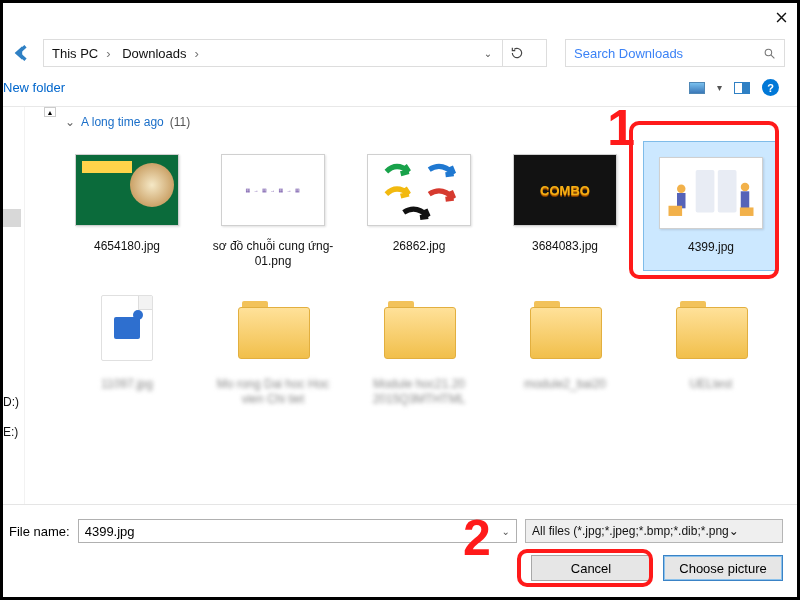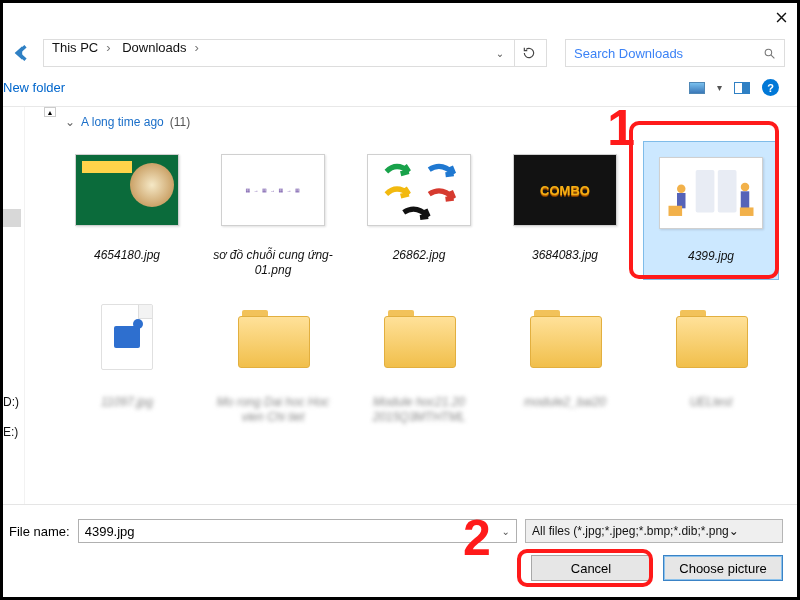--- a/index.html
+++ b/index.html
@@ -6,21 +6,21 @@
   html, body { width: 800px; height: 600px; overflow: hidden; }
   .window { width: 800px; height: 600px; border: 3px solid #000; background: #fff; display: flex; flex-direction: column; position: relative; }
 
   .titlebar { height: 30px; display: flex; justify-content: flex-end; align-items: center; padding-right: 10px; }
   .titlebar svg { width: 11px; height: 11px; }
 
   .addr-row { display: flex; align-items: center; gap: 10px; padding: 6px 12px 10px 10px; }
   .back { width: 20px; height: 20px; }
   .crumbs { display: flex; align-items: center; gap: 6px; font-size: 13px; color: #111; }
   .crumbs .chev { color: #777; width: 8px; }
-  .path-spacer { flex: 1; border: 1px solid #ddd; height: 28px; display:flex;align-items:flex-start;justify-content:flex-end;padding-right:4px; position: relative;}
+  .path-spacer { flex: 1; border: 1px solid #ddd; height: 28px; display:flex;align-items:center;justify-content:flex-end;padding-right:16px; position: relative;}
   .path-spacer .inner { display:flex; gap:0; }
   .path-btn { width:28px; height:26px; display:flex;align-items:center;justify-content:center; }
   .path-btn.sep { border-left:1px solid #ddd; }
   .search { width:220px; height:28px; border:1px solid #ddd; margin-left:8px; display:flex; align-items:center; justify-content:space-between; padding:0 8px; color:#3b82f6; font-size:13px;}
   .tool-row { display:flex; align-items:center; justify-content:space-between; padding:2px 14px 10px 0; }
   .newfolder { color:#0066cc; font-size:13px; }
   .view-tools { display:flex; align-items:center; gap:12px; padding-right:4px;}
   .view-tools .pic { width:16px;height:12px;background:linear-gradient(#7ac0ee,#3b78b8);border:1px solid #4f87b5;}
   .view-tools .split { width:16px;height:12px;border:1px solid #2f80c4; background:linear-gradient(to right,#fff 50%,#2f80c4 50%);}
   .view-tools .help { width:17px;height:17px;border-radius:50%;background:#0078d7;color:#fff;font-size:11px;font-weight:bold;display:flex;align-items:center;justify-content:center;}
@@ -38,21 +38,21 @@
 
   .grid { display:grid; grid-template-columns: repeat(5, 136px); gap:8px 10px; }
   .item { width:136px; display:flex; flex-direction:column; align-items:center; font-size:12px; color:#111; text-align:center; }
   .thumb-wrap { width:136px; height:98px; display:flex; align-items:center; justify-content:center;}
   .thumb { width:104px; height:72px; border:1px solid #d0d0d0; background:#fff; box-shadow:1px 1px 2px rgba(0,0,0,0.12); overflow:hidden; display:flex;align-items:center;justify-content:center;}
   .item.selected { background:#cce8ff; border:1px solid #7fbce9; }
   .item.selected .thumb-wrap{padding-top:4px;}
   .marker { position:absolute; font-size:50px; font-weight:900; color:#ff1a1a; font-family:Arial; z-index:5;}
   .redbox { position:absolute; border:4px solid #ff1a1a; border-radius:10px; z-index:4; }
 
-  .caption { margin-top:9px; line-height:1.25; min-height:30px; padding:0 2px;font-style:italic;}
+  .caption { margin-top:0; line-height:1.25; min-height:30px; padding:0 2px;}
   .blur { filter: blur(2px); color:#888; }
 
   
   .folder { width:74px; height:62px; position:relative; }
   .folder::before { content:""; position:absolute; top:4px; left:6px; width:26px; height:10px; background:#f2c25a; border-radius:2px 2px 0 0;}
   .folder::after { content:""; position:absolute; top:10px; left:2px; width:70px; height:50px; background:linear-gradient(#ffe199,#f1bf4b); border-radius:3px; border:1px solid #e2af3f;}
   .docicon { width:52px; height:66px; background:#fff; border:1px solid #e0e0e0; position:relative; border-radius:2px; display:flex;align-items:center;justify-content:center;}
   .docicon .img { width:26px;height:22px; background:#2e6fcf; border-radius:2px; position:relative;}
   .docicon .img::after{content:"";position:absolute;top:-7px;right:-3px;width:10px;height:10px;background:#2e6fcf;border-radius:50%;}
   .docicon .fold { position:absolute; top:0; right:0; width:14px;height:14px;background:#f3f3f3;border-left:1px solid #ddd;border-bottom:1px solid #ddd;}

